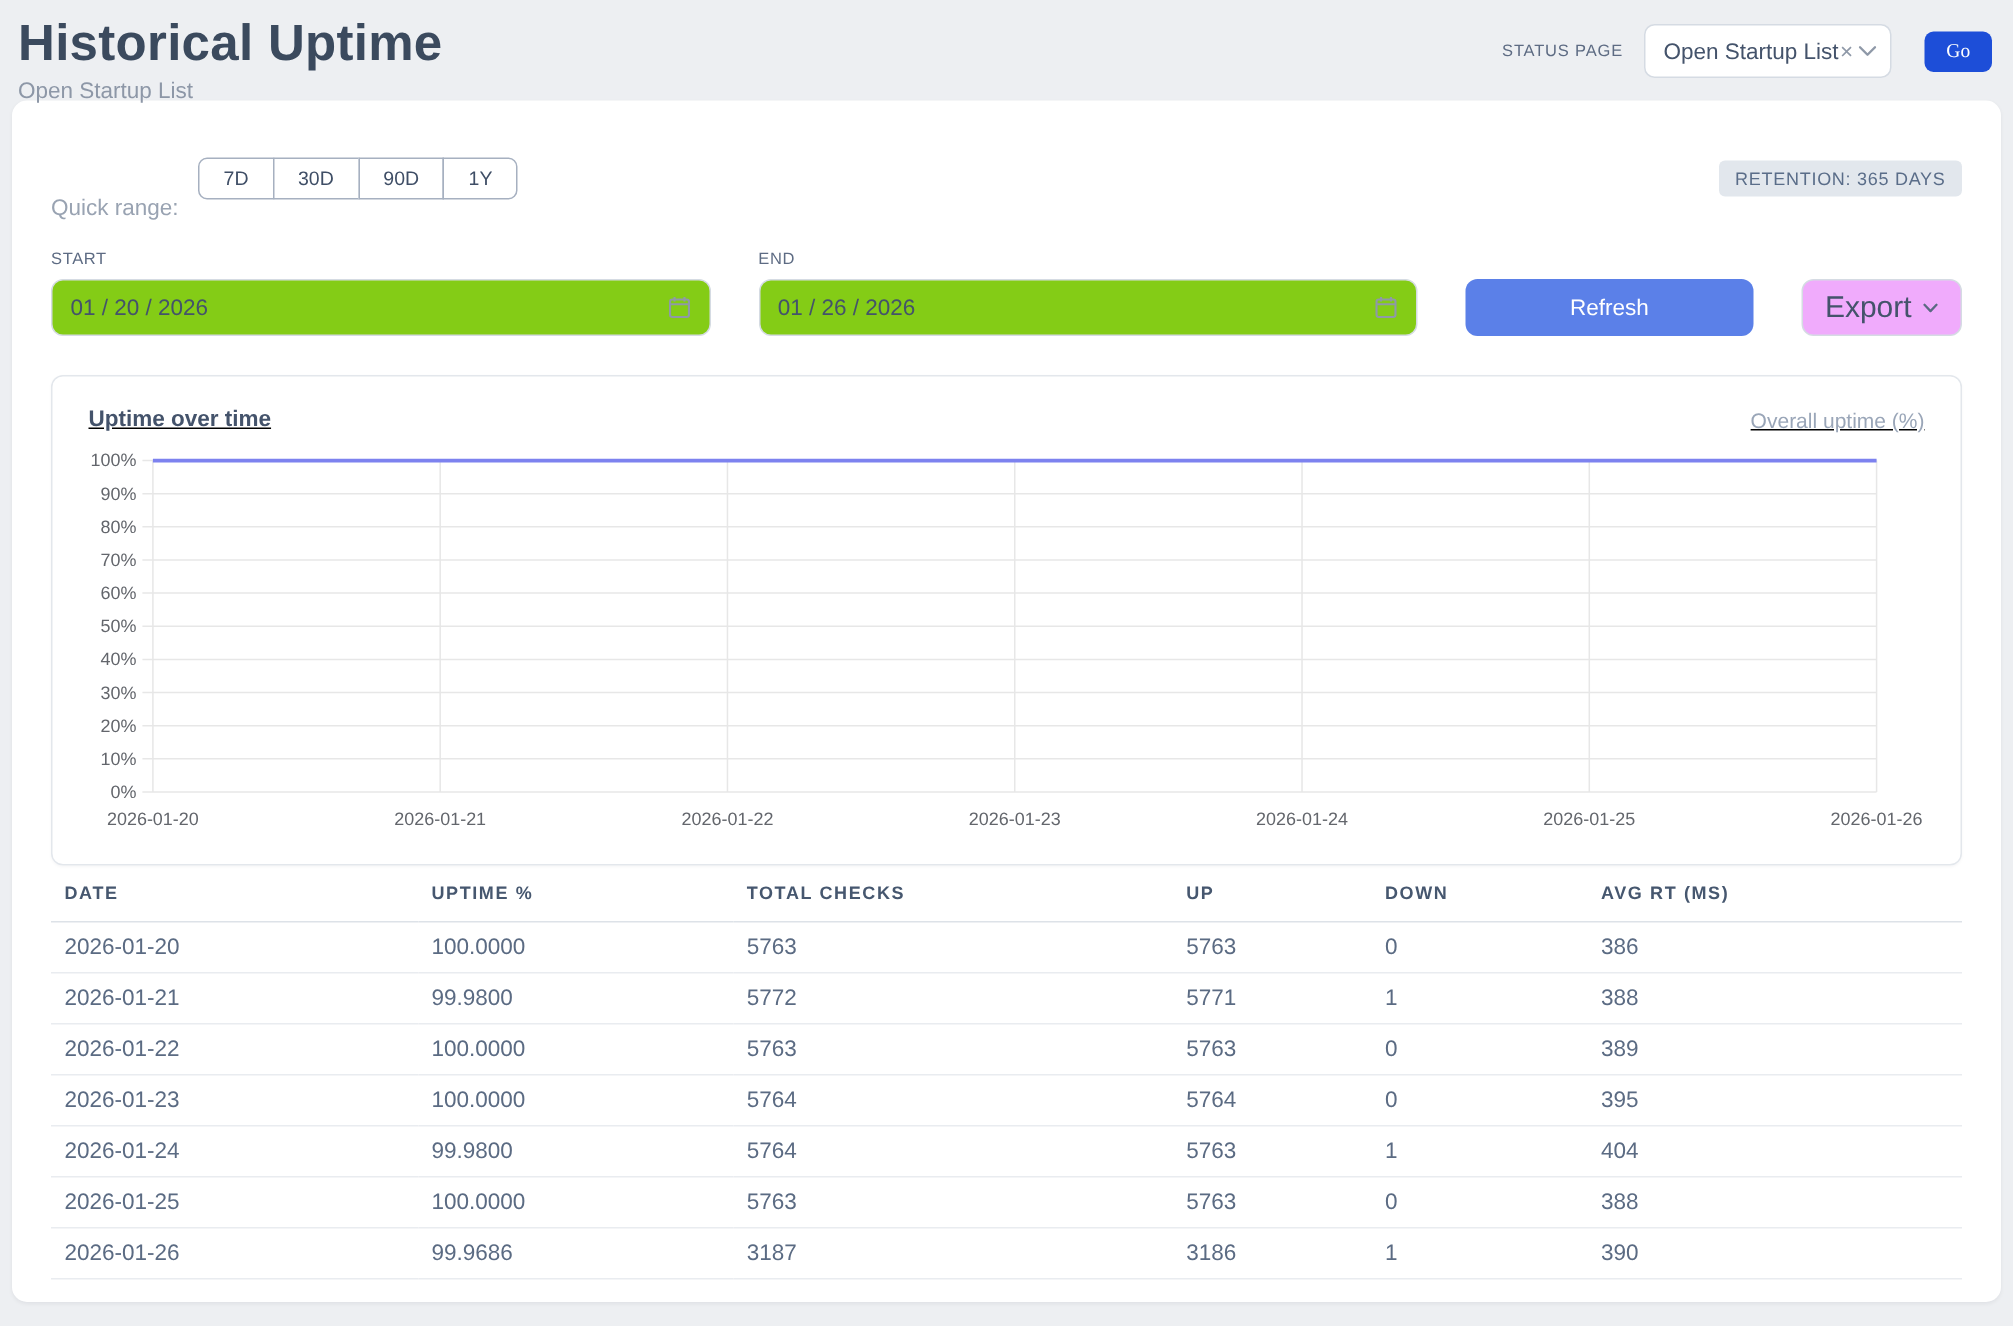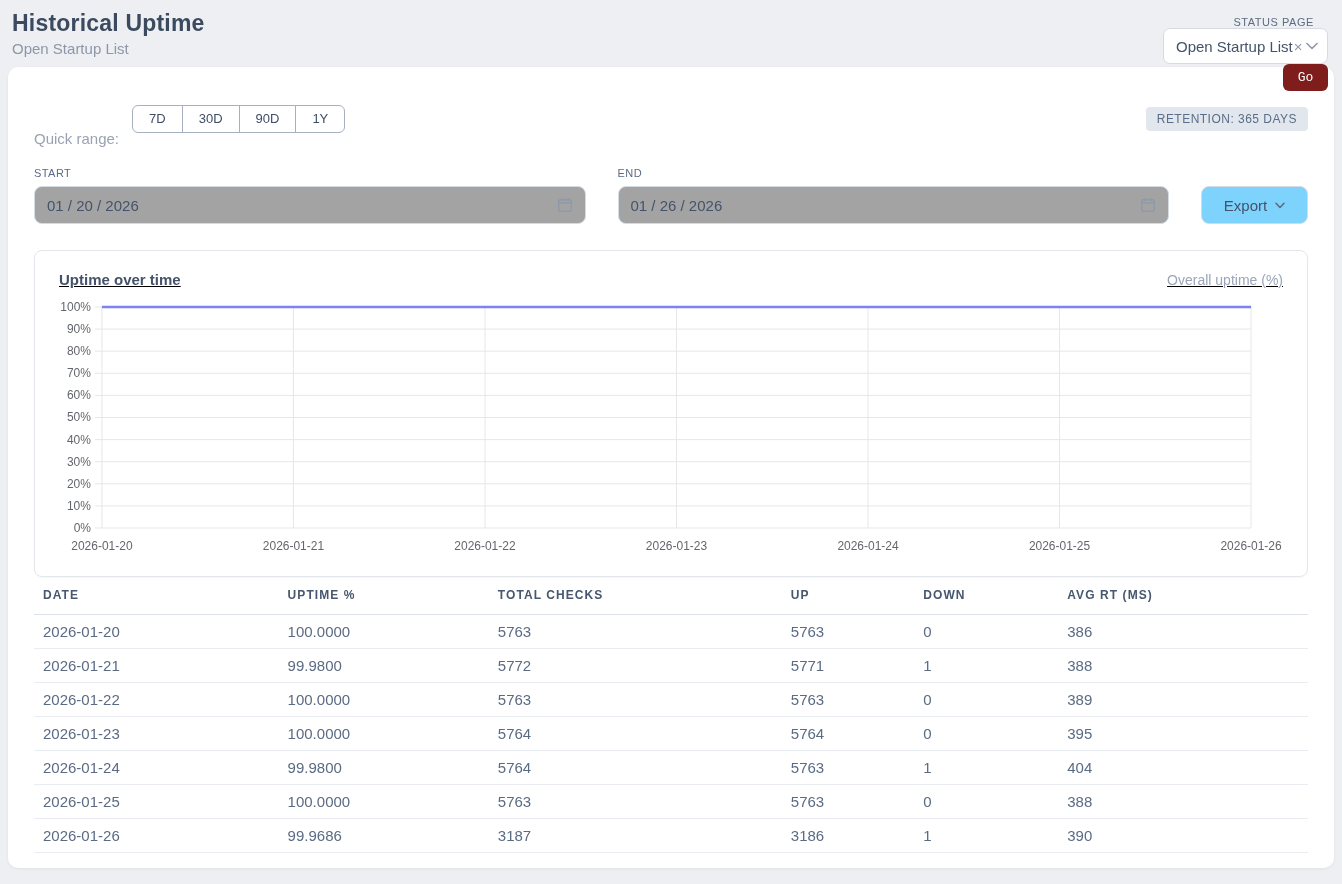--- a/index.html
+++ b/index.html
@@ -2,58 +2,58 @@
 <html><head>
 <meta charset="utf-8">
 <style>
   html,body{margin:0;padding:0;width:1342px;height:884px;overflow:hidden;
     background:#edeff2;font-family:"Liberation Sans","DejaVu Sans",sans-serif;}
   *{box-sizing:border-box;}
 
   
   .topbar{display:flex;justify-content:space-between;align-items:flex-start;
     padding:10px 14px 0 12px;height:67px;}
-  .page-title{margin:0;font-size:23px;font-weight:600;color:#3b4a5e;letter-spacing:.2px;}
+  .page-title{margin:0;font-size:34px;font-weight:600;color:#3b4a5e;letter-spacing:.2px;}
   .page-subtitle{font-size:15px;color:#8d97a7;margin-top:3px;}
-  .topbar-right{display:flex;align-items:flex-end;margin-top:6px;flex-direction:column;}
+  .topbar-right{display:flex;align-items:center;margin-top:6px;}
   .status-label{font-size:11px;color:#5d6b83;letter-spacing:.05em;margin-right:14px;}
   .select-box{display:flex;align-items:center;background:#fff;border:1px solid #d5dbe3;
     border-radius:7px;height:36px;width:165px;padding:0 10px 0 12px;cursor:pointer;}
   .select-value{flex:1;font-size:15px;color:#44536b;white-space:nowrap;}
   .clear-x{color:#8f99a8;font-size:15px;line-height:1;margin:0 3px 0 1px;cursor:pointer;}
   .chev{display:inline-flex;align-items:center;}
-  .go-btn{margin-left:22px;background:#7f1d1d;color:#fff;border:none;border-radius:6px;
-    font-size:13px;height:27px;width:45px;cursor:pointer;font-family:Liberation Mono, monospace;}
+  .go-btn{margin-left:22px;background:#1d4ed8;color:#fff;border:none;border-radius:6px;
+    font-size:13px;height:27px;width:45px;cursor:pointer;font-family:Liberation Serif, serif;}
 
   
   .panel{margin:0 8px 8px;background:#fff;border-radius:10px;padding:24px 26px;
     height:801px;box-shadow:0 1px 3px rgba(16,24,40,.06);}
 
   .row-a{display:flex;justify-content:space-between;align-items:center;}
   .qr-wrap{display:flex;align-items:center;}
   .quick-label{font-size:15px;color:#99a3b2;margin-right:13px;margin-top:39px;}
   .qr-group{display:inline-flex;}
   .qr-btn{border:1px solid #a6b0c0;background:#fff;color:#3f4e66;font-size:13px;
     padding:5px 16px;margin-left:-1px;cursor:pointer;font-family:inherit;line-height:1.2;}
   .qr-btn:first-child{border-radius:6px 0 0 6px;margin-left:0;}
   .qr-btn:last-child{border-radius:0 6px 6px 0;}
   .badge{background:#e2e7ed;color:#5a6d89;font-size:12px;letter-spacing:.04em;
     padding:5px 11px;border-radius:4px;margin-left:30px;}
 
   .row-b{display:flex;align-items:flex-end;gap:32px;margin-top:20px;}
   .field{flex:1;}
   .field-label{font-size:11px;color:#5d6b83;letter-spacing:.04em;margin-bottom:7px;}
   .input-box{display:flex;align-items:center;border:1px solid #d5dbe3;border-radius:8px;
-    height:38px;padding:0 12px;background:#a3a3a3;cursor:text;}
+    height:38px;padding:0 12px;background:#84cc16;cursor:text;}
   .input-value{flex:1;font-size:15px;color:#44536b;}
   .icon-btn{display:inline-flex;align-items:center;cursor:pointer;}
   .refresh-btn{width:192px;height:38px;background:#5b80e8;color:#fff;border:none;
     border-radius:8px;font-size:15px;cursor:pointer;font-family:inherit;flex:0 0 auto;}
-  .export-btn{width:107px;height:38px;background:#7dd3fc;border:1px solid #d5dbe3;
-    border-radius:8px;font-size:15px;color:#44536b;display:flex;align-items:center;
+  .export-btn{width:107px;height:38px;background:#f0abfc;border:1px solid #d5dbe3;
+    border-radius:8px;font-size:20px;color:#44536b;display:flex;align-items:center;
     justify-content:center;gap:8px;cursor:pointer;font-family:inherit;flex:0 0 auto;}
 
   
   .chart-card{margin-top:26px;border:1px solid #e3e7ec;border-radius:8px;
     padding:20px 24px 14px;box-shadow:0 1px 2px rgba(16,24,40,.04);text-decoration:underline;}
   .chart-head{display:flex;justify-content:space-between;align-items:center;}
   .chart-title{font-size:15px;font-weight:700;color:#44536b;}
   .chart-legend{font-size:14px;color:#9aa6b8;}
   .chart-svg{width:100%;height:266px;display:block;margin-top:8px;}
 
@@ -124,20 +124,21 @@
         <span class="icon-btn">
           <svg width="16" height="16" viewBox="0 0 16 16">
               <rect x="1.7" y="2.7" width="12.6" height="11.6" rx="1.5" fill="none" stroke="#8f99a8" stroke-width="1.4"></rect>
               <line x1="4.7" y1="1" x2="4.7" y2="4" stroke="#8f99a8" stroke-width="1.4"></line>
               <line x1="11.3" y1="1" x2="11.3" y2="4" stroke="#8f99a8" stroke-width="1.4"></line>
               <line x1="1.7" y1="5.8" x2="14.3" y2="5.8" stroke="#8f99a8" stroke-width="1.4"></line>
             </svg>
         </span>
       </div>
     </div>
+    <button class="refresh-btn">Refresh</button>
     <button class="export-btn">
       <span>Export</span>
       <span class="chev">
         <svg width="10" height="7" viewBox="0 0 10 7">
             <path d="M1 1.2 L5 5.4 L9 1.2" fill="none" stroke="#5a6a82" stroke-width="1.5" stroke-linecap="round" stroke-linejoin="round"></path>
           </svg>
       </span>
     </button>
   </div>
 

